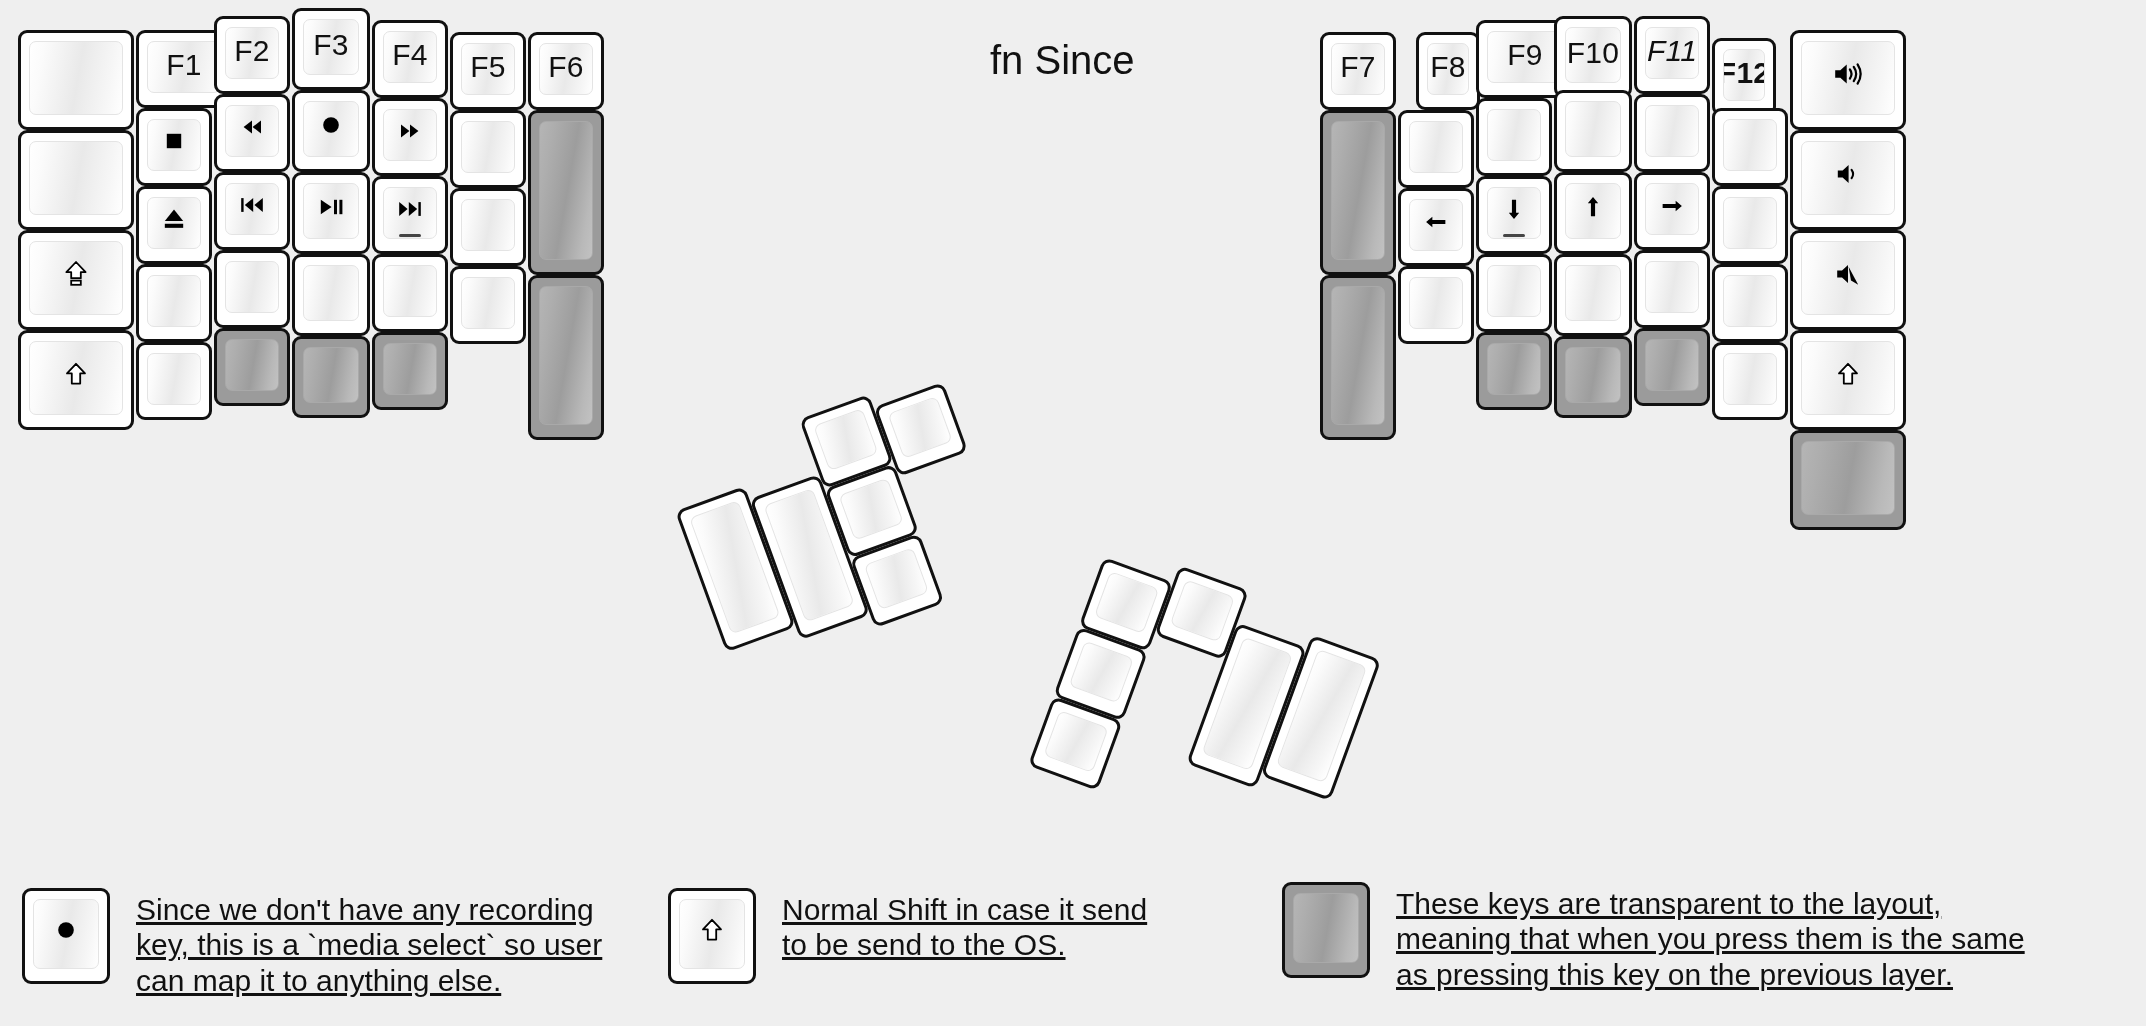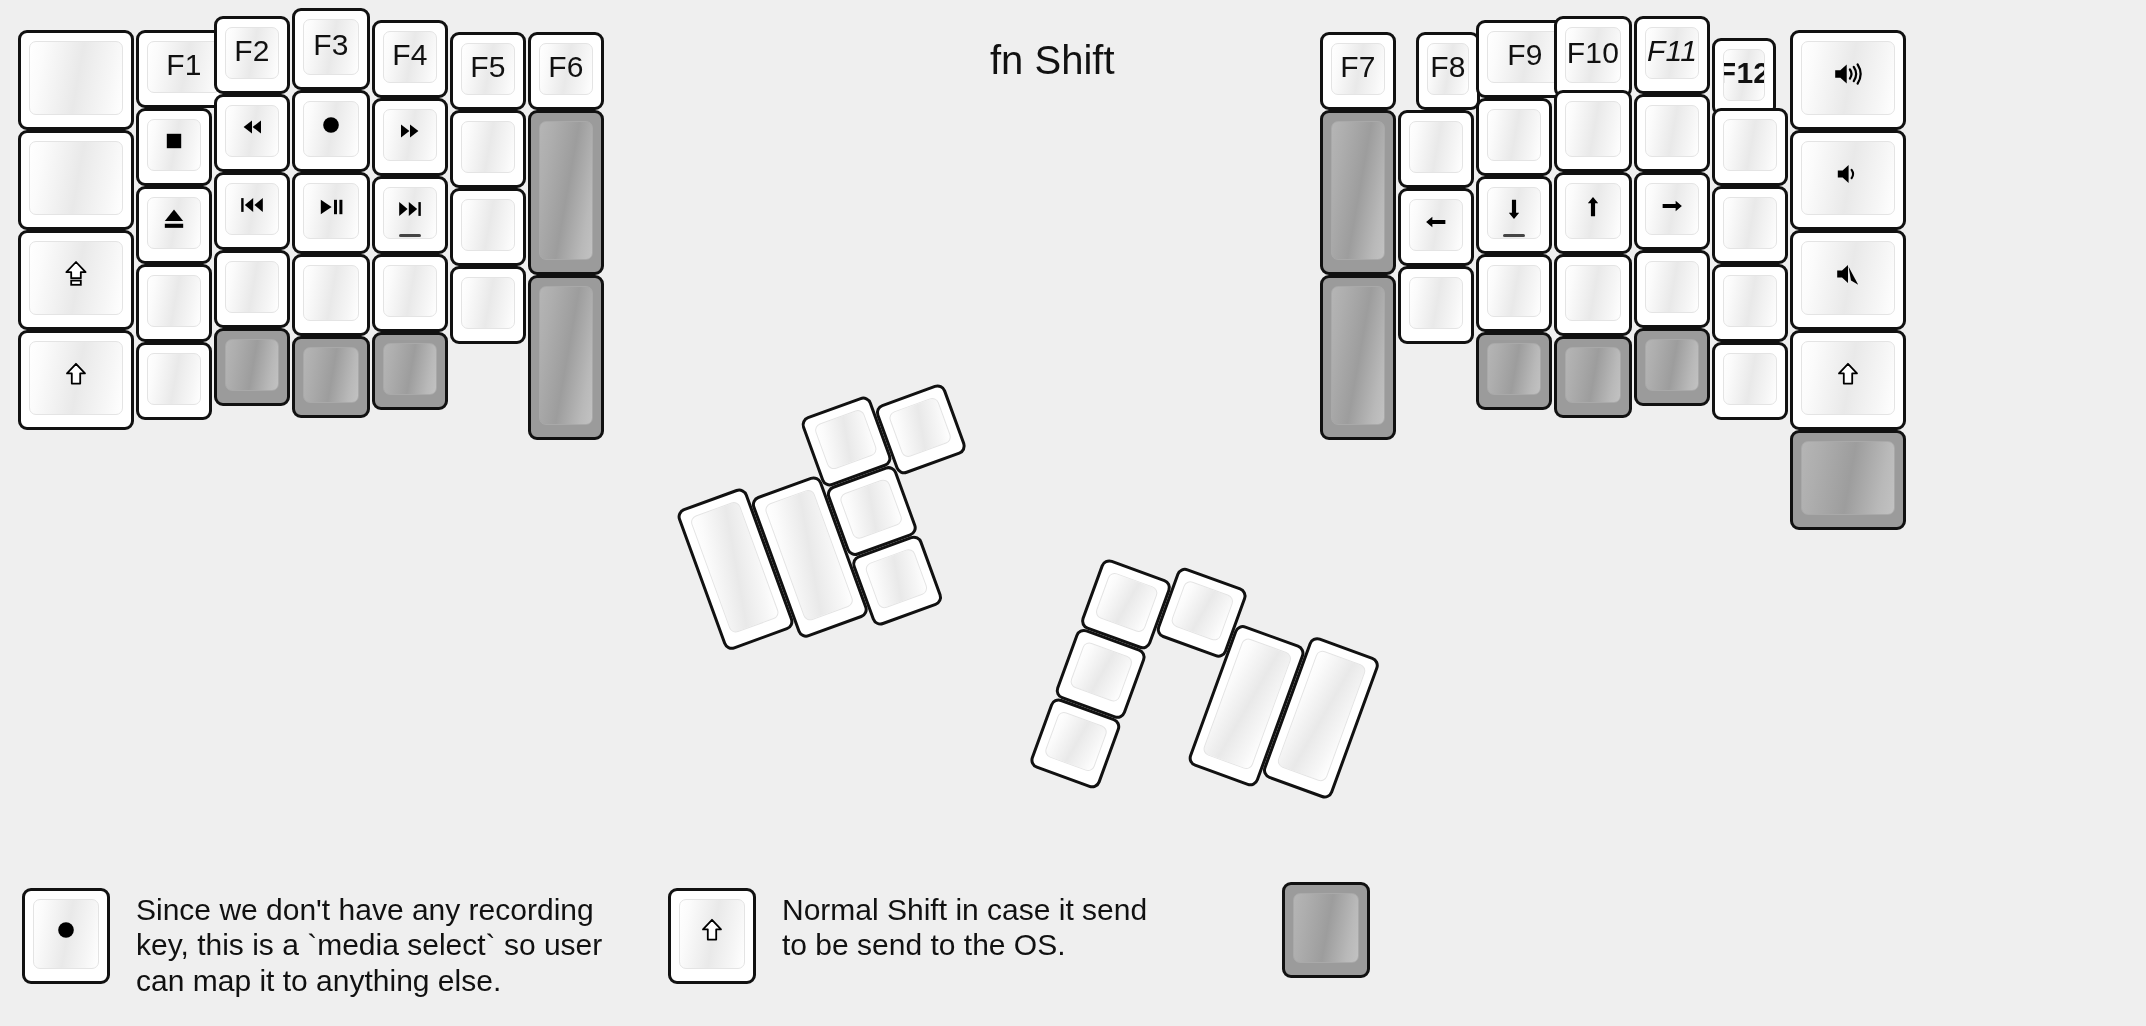--- a/index.html
+++ b/index.html
@@ -63,27 +63,27 @@
   .leg{position:absolute;display:flex;align-items:flex-start;}
   .legkey{
     position:relative;width:88px;height:96px;flex:0 0 auto;
     border:3px solid #111;border-radius:9px;background:#fff;box-sizing:border-box;
   }
   .legkey .cap{position:absolute;left:8px;right:8px;top:8px;bottom:12px;border-radius:7px;
     background:linear-gradient(100deg,#ffffff 0%,#fbfbfb 14%,#e9e9e9 52%,#f6f6f6 82%,#ffffff 100%);
     border:1px solid #e4e4e4;display:flex;align-items:center;justify-content:center;}
   .legkey.trans{background:#9b9b9b;}
   .legkey.trans .cap{background:linear-gradient(100deg,#b5b5b5 0%,#aeaeae 18%,#9d9d9d 52%,#b9b9b9 84%,#c2c2c2 100%);border:1px solid #a9a9a9;}
-  .legtext{margin-left:26px;font-size:30px;line-height:1.18;color:#111;white-space:pre-line;padding-top:4px;}
+  .legtext{margin-left:26px;font-size:30px;line-height:1.18;color:#111;white-space:pre-line;padding-top:4px;text-decoration:underline;}
 </style>
 </head>
 <body>
 
 <div id="root">
-  <div id="title">fn Shift</div>
+  <div id="title">fn Since</div>
   <div id="keys">
       <div class="key" style="left: 18px; top: 30px; width: 116px; height: 100px;">
         <div class="cap"></div>
       </div>
       <div class="key" style="left: 18px; top: 130px; width: 116px; height: 100px;">
         <div class="cap"></div>
       </div>
       <div class="key" style="left: 18px; top: 230px; width: 116px; height: 100px;">
         <div class="cap">
           <span class="glyph"><svg width="30" height="34" viewBox="0 0 100 100" xmlns="http://www.w3.org/2000/svg" fill="#000">
@@ -443,15 +443,18 @@
               </svg></span>
           </div>
         </div>
         <div class="legtext">Normal Shift in case it send
 to be send to the OS.</div>
       </div>
       <div class="leg" style="left: 1282px; top: 2px;">
         <div class="legkey trans">
           <div class="cap"></div>
         </div>
+        <div class="legtext">These keys are transparent to the layout,
+meaning that when you press them is the same
+as pressing this key on the previous layer.</div>
       </div>
     </div>
 </div>
 
 </body></html>

